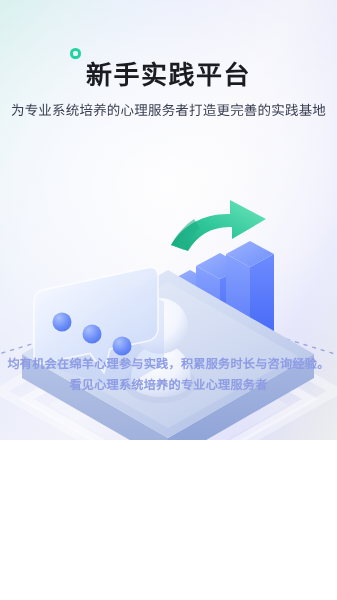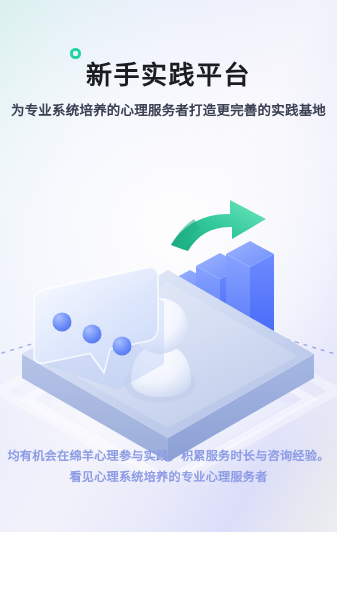--- a/index.html
+++ b/index.html
@@ -8,21 +8,21 @@
   html, body {
     width:337px;
     height:600px;
     overflow:hidden;
     font-family:"Liberation Sans","DejaVu Sans",sans-serif;
   }
 
   #page {
     position:relative;
     width:337px;
-    height:532px;
+    height:440px;
     overflow:hidden;
     background:
       radial-gradient(120% 70% at 50% 42%, rgba(255,255,255,0.92) 0%, rgba(255,255,255,0.55) 38%, rgba(255,255,255,0.0) 72%),
       linear-gradient(118deg,
         #d9f1ef 0%,
         #dff0f3 10%,
         #e6eefa 24%,
         #eceefb 38%,
         #f2f2fb 52%,
         #eaebfa 66%,
@@ -62,21 +62,21 @@
   .page-title {
     font-size:26px;
     font-weight:bold;
     letter-spacing:1.5px;
     color:#1b1c22;
     line-height:1;
   }
   .page-subtitle {
     margin-top:16px;
     font-size:13.5px;
-    font-weight:bold;
+    font-weight:normal;
     letter-spacing:0.2px;
     color:#3a3f52;
     line-height:1;
   }
 
   
   .illo-wrap {
     position:absolute;
     left:0; right:0;
     top:178px;

